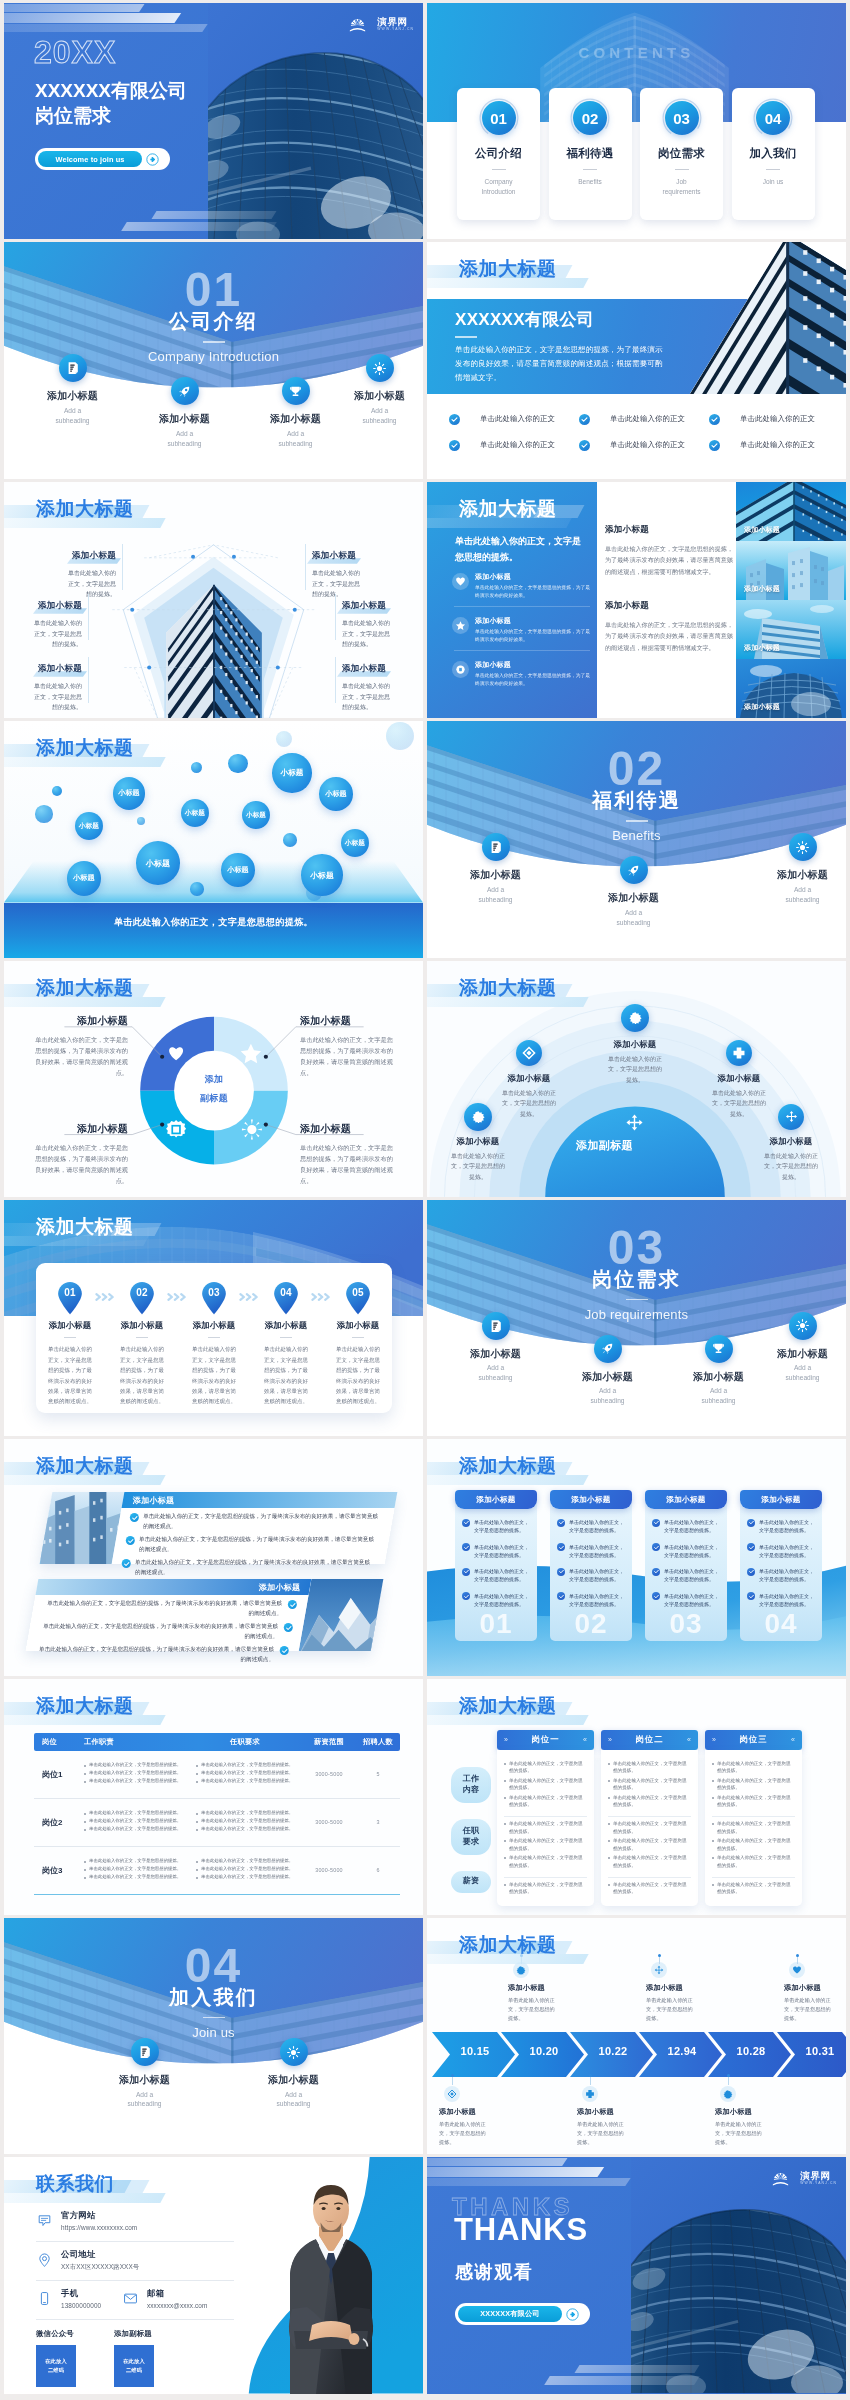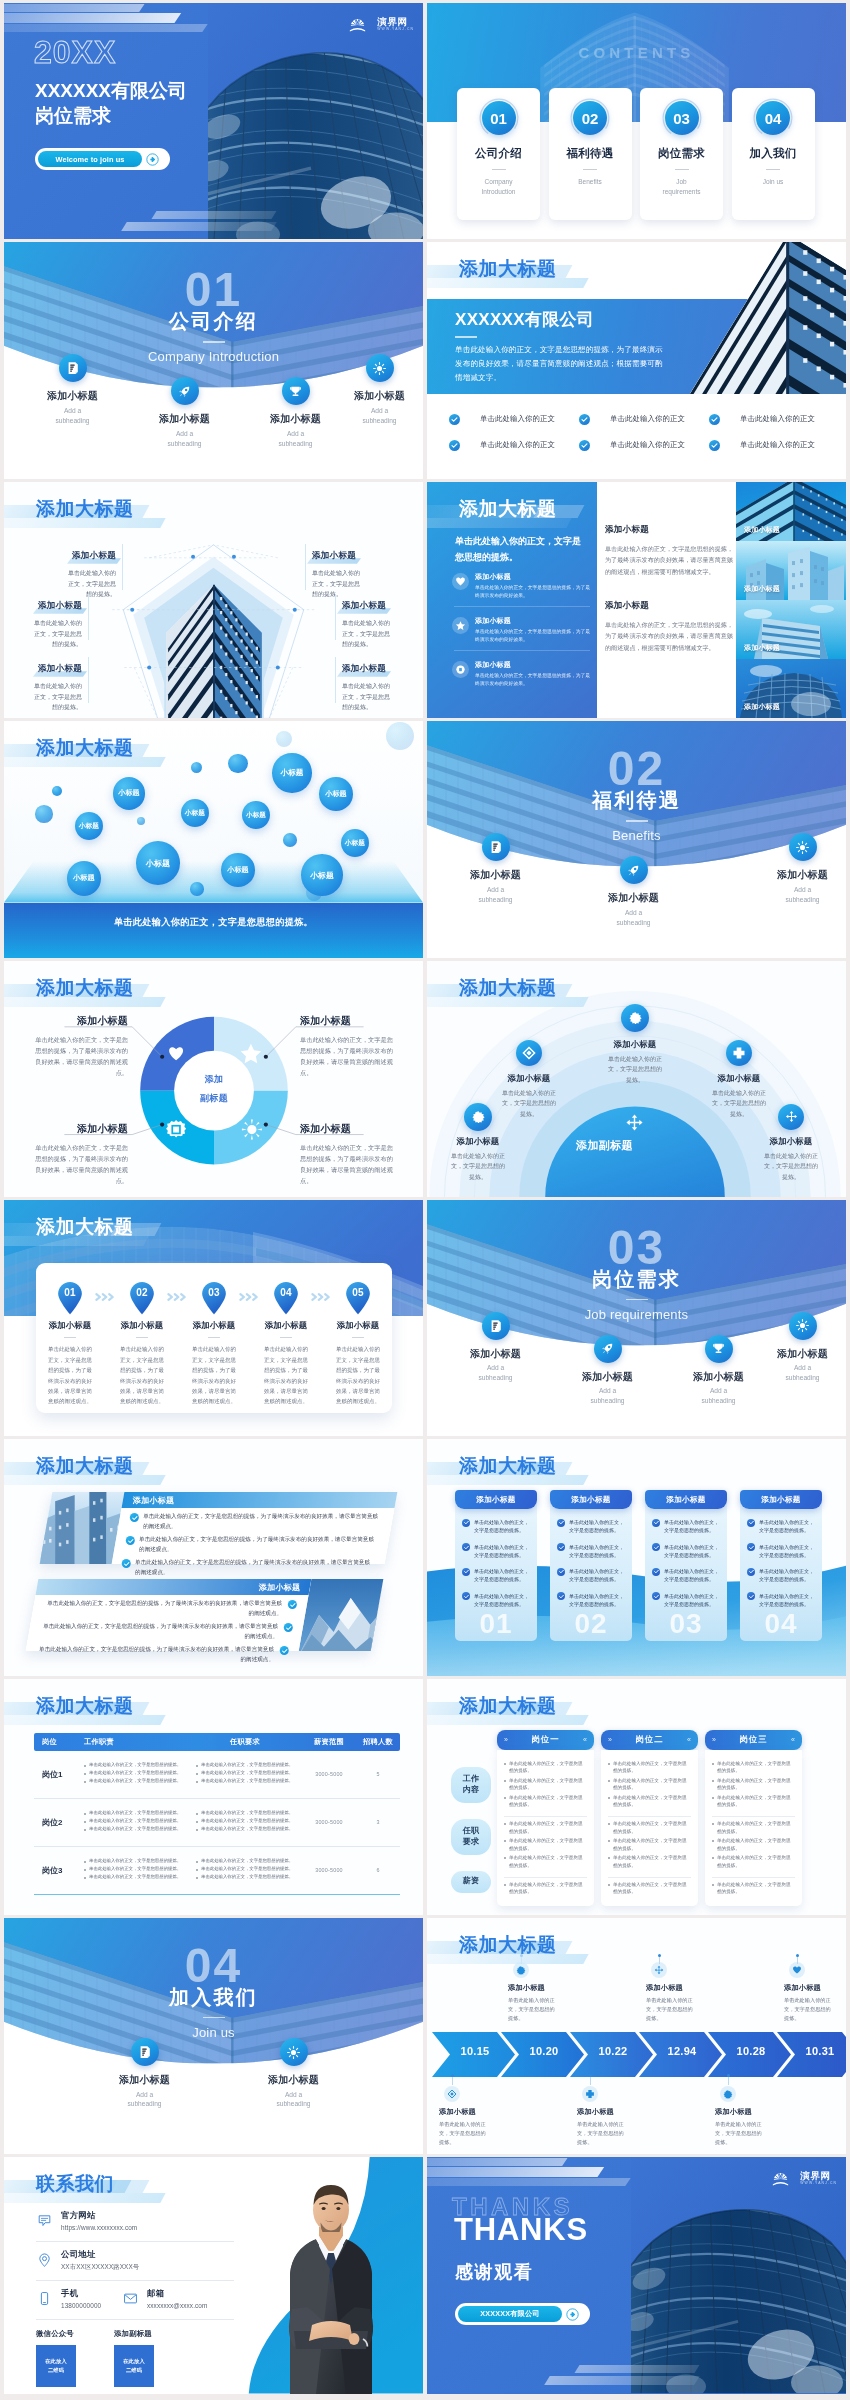--- a/index.html
+++ b/index.html
@@ -289,21 +289,21 @@
 .tb-foot{height:1.6px;background:#6fc2e8;margin-top:-1px;}
 
 
 .s-cmp{background:#fdfeff;}
 .cp-lbl{position:absolute;left:24px;width:40px;border-radius:14px;
   background:linear-gradient(180deg,#d4eefb,#bee4f8);display:flex;align-items:center;
   justify-content:center;z-index:4;}
 .cp-lbl span{font-size:8px;width:18px;font-weight:bold;color:#1f3a5c;letter-spacing:.3px;
   line-height:1.35;text-align:center;}
 .cp-col{position:absolute;top:51px;width:97px;z-index:5;}
-.cp-hd{height:20px;border-radius:8px;display:flex;align-items:center;
+.cp-hd{height:20px;border-radius:3px;display:flex;align-items:center;
   justify-content:space-between;padding:0 7px;
   background:linear-gradient(90deg,#2f6fd6,#2e95e0);box-shadow:0 2px 6px rgba(30,80,180,.25);}
 .cp-ht{font-size:8.4px;font-weight:bold;color:#fff;letter-spacing:1px;}
 .cp-ar{font-size:7px;color:rgba(255,255,255,.85);}
 .cp-body{background:#fff;border-radius:0 0 5px 5px;padding:7px 7px 5px 7px;
   box-shadow:0 4px 10px rgba(70,110,170,.13);min-height:140px;}
 .cp-grp{padding:3px 0;}
 .cp-grp-sep{border-top:.7px solid #e7edf3;margin-top:2px;}
 .cp-b{display:flex;gap:3px;align-items:flex-start;margin-bottom:2px;}
 .cp-dot{width:2px;height:2px;border-radius:50%;background:#8f98a6;flex:none;margin-top:3px;}

